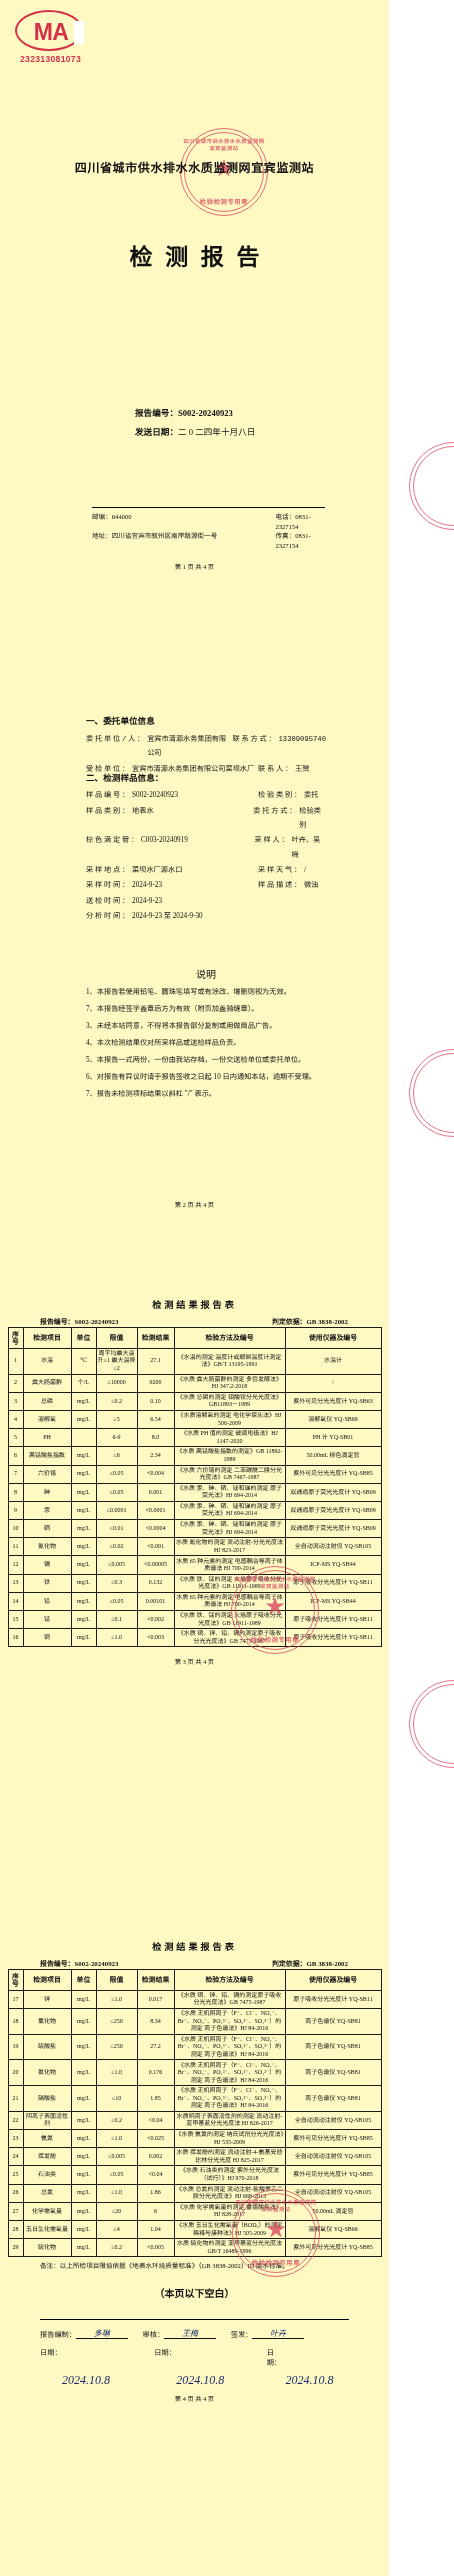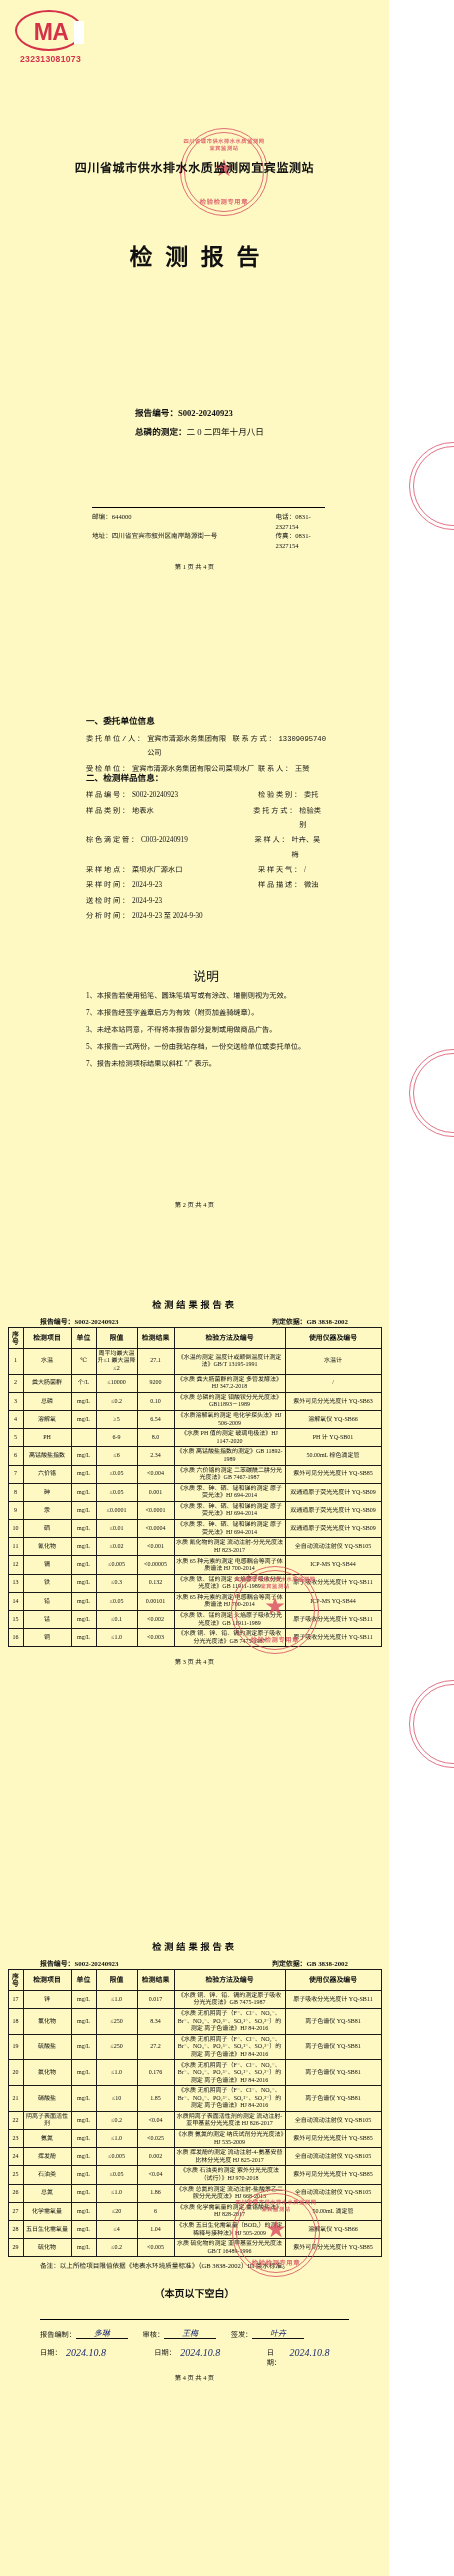--- a/index.html
+++ b/index.html
@@ -58,21 +58,21 @@
   
   .p2{height:677px;}
   .sect{position:absolute;left:86px;right:63px;}
   .sect-h{font-size:8.6px;font-weight:bold;margin:0 0 5.2px 0;}
   .kv{display:flex;font-size:7.2px;line-height:14.3px;margin-bottom:1.1px;}
   .kv .k{white-space:nowrap;}
   .kv .v{margin-left:1.1px;}
   .kv .col{width:172px;display:flex;}
   .kv .col2{display:flex;}
   .spread{letter-spacing:1.8px;}
-  .note-h{text-align:center;font-size:13px;font-weight:normal;margin:5.7px 0 3.4px;}
+  .note-h{text-align:center;font-size:10px;font-weight:normal;margin:5.7px 0 3.4px;}
   .notes{font-size:7.2px;line-height:17px;}
   .notes div{text-indent:0;}
   
   .p3{height:642px;}
   .p4{height:653px;}
   .tbl-title{
     text-align:center;font-size:9.2px;font-weight:bold;letter-spacing:2.9px;
     padding-top:16px;
   }
   .tbl-meta{
@@ -110,21 +110,21 @@
   .sign-cell .k{white-space:nowrap;}
   .sign-val{
     display:inline-block;min-width:47px;border-bottom:0.6px solid #111;
     text-align:center;font-family:"Liberation Serif",serif;
     font-style:italic;color:#1b2a6b;font-size:8px;padding:0 2.3px;
   }
   .date-row{display:flex;font-size:7.2px;margin:8px 40px 0;}
   .date-cell{display:flex;margin-right:15px;}
   .date-val{
     display:inline-block;min-width:49px;border-bottom:0;text-align:center;
-    font-family:"Liberation Serif",serif;font-style:italic;color:#1b2a6b;font-size:10px;
+    font-family:"Liberation Serif",serif;font-style:italic;color:#1b2a6b;font-size:12px;margin-top:26px;
   }
   .pgno{text-align:center;font-size:6.3px;margin-top:9.2px;}
   
   .seal{
     position:absolute;border:1.7px solid #d8445c;border-radius:50%;
     color:#d8445c;opacity:.78;pointer-events:none;
   }
   .seal .ring{
     position:absolute;inset:2.9px;border:0.6px solid #d8445c;border-radius:50%;
   }
@@ -171,21 +171,21 @@
   </div>
 
   <div class="org-title">四川省城市供水排水水质监测网宜宾监测站</div>
   <div class="main-title">检测报告</div>
 
   <div class="rpt-block">
     <div>
       <span class="lbl">报告编号：</span><span class="val">S002-20240923</span>
     </div>
     <div>
-      <span class="lbl">总磷的测定：</span><span>二 0 二四年十月八日</span>
+      <span class="lbl">发送日期：</span><span>二 0 二四年十月八日</span>
     </div>
   </div>
 
   <div class="footline"></div>
   <div class="foot">
     <div class="foot-row">
       <div class="foot-left">
         <span>邮编：</span><span>644000</span>
       </div>
       <div>
@@ -303,21 +303,23 @@
       </div>
     </div>
   </div>
 
   <div class="sect" style="top:356px;">
     <div class="note-h">说明</div>
     <div class="notes">
       <div>1、本报告若使用铅笔、圆珠笔填写或有涂改、增删则视为无效。</div>
       <div>7、本报告经签字盖章后方为有效（附页加盖骑缝章）。</div>
       <div>3、未经本站同意，不得将本报告部分复制或用做商品广告。</div>
+      <div>4、本次检测结果仅对所采样品或送检样品负责。</div>
       <div>5、本报告一式两份，一份由我站存档，一份交送检单位或委托单位。</div>
+      <div>6、对报告有异议时请于报告签收之日起 10 日内通知本站，逾期不受理。</div>
       <div>7、报告未检测项标结果以斜杠 "/" 表示。</div>
     </div>
   </div>
 
   <div class="pageno" style="position:absolute;top:596px;left:0;right:0;">第 2 页 共 4 页</div>
 </div>
 
 <div class="page p3">
   <div class="tbl-title">检测结果报告表</div>
   <div class="tbl-meta">

